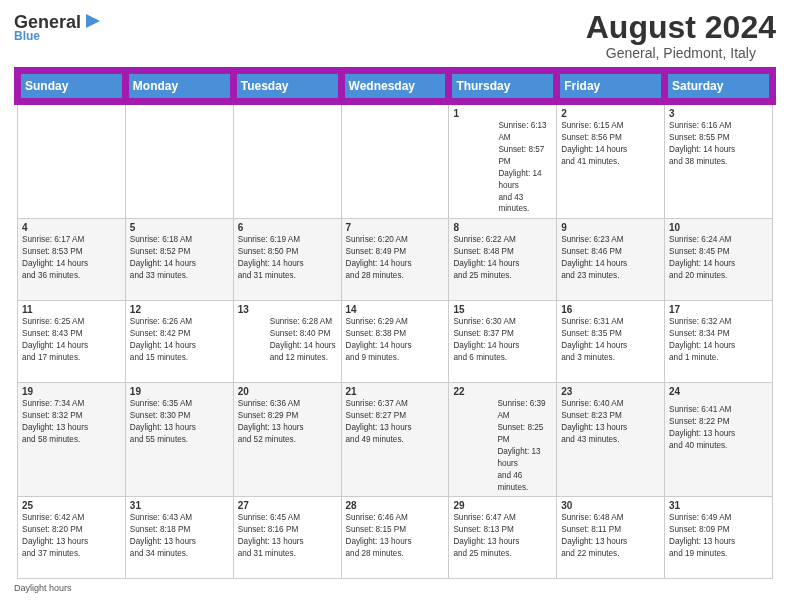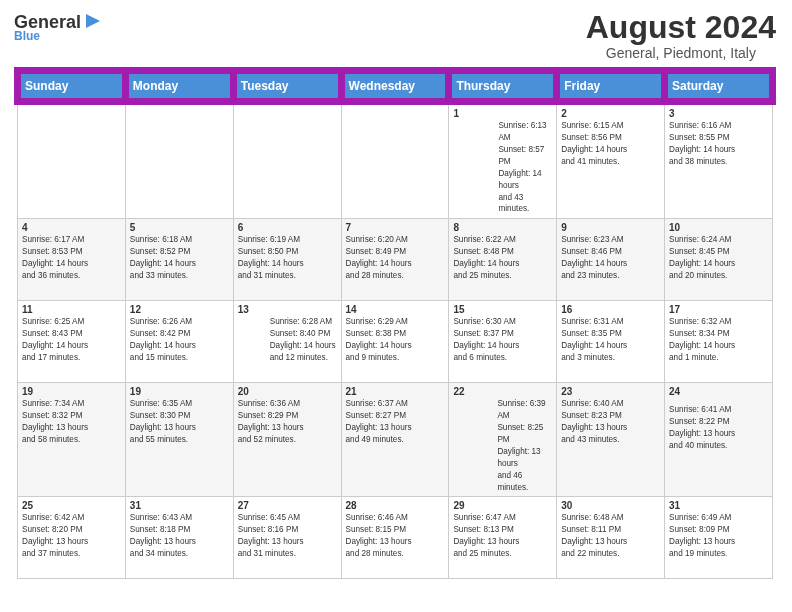--- a/index.html
+++ b/index.html
@@ -363,13 +363,16 @@
             <span class="day-number">31</span>
             <div class="day-info" style="white-space: pre-line;">Sunrise: 6:49 AM
 Sunset: 8:09 PM
 Daylight: 13 hours
 and 19 minutes.</div>
           </td>
         </tr>
       </tbody>
   </table>
 
+  <div class="footer">
+    <span>Daylight hours</span>
+  </div>
 </div>
 
 </body></html>

